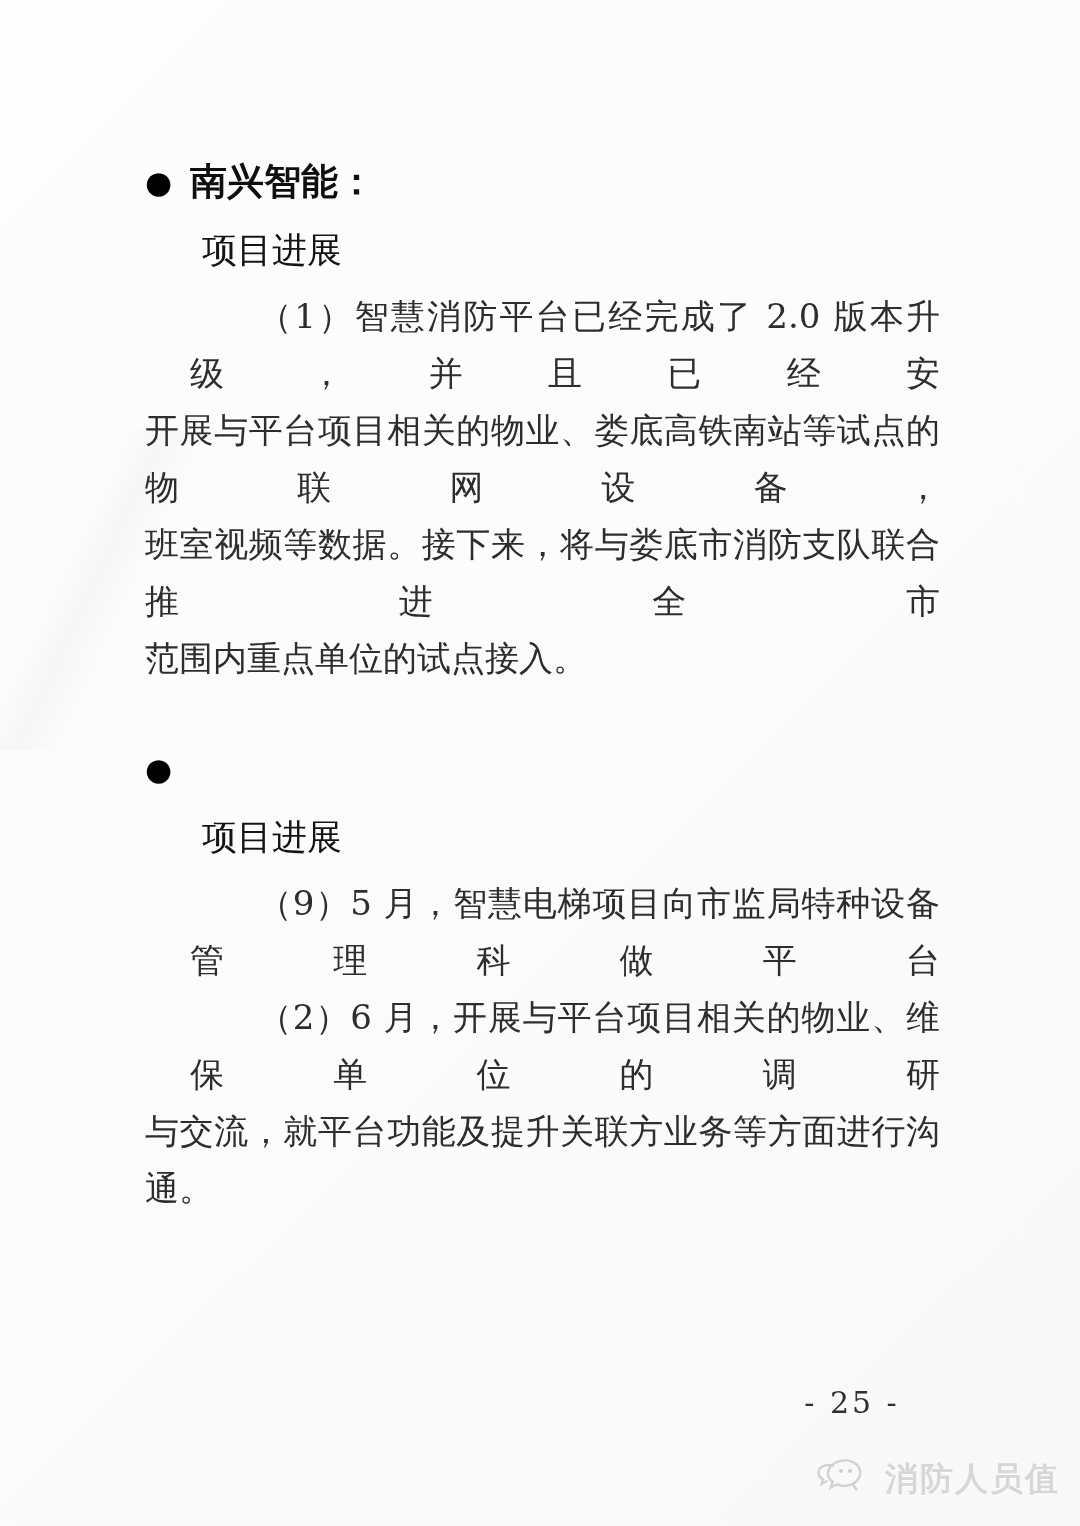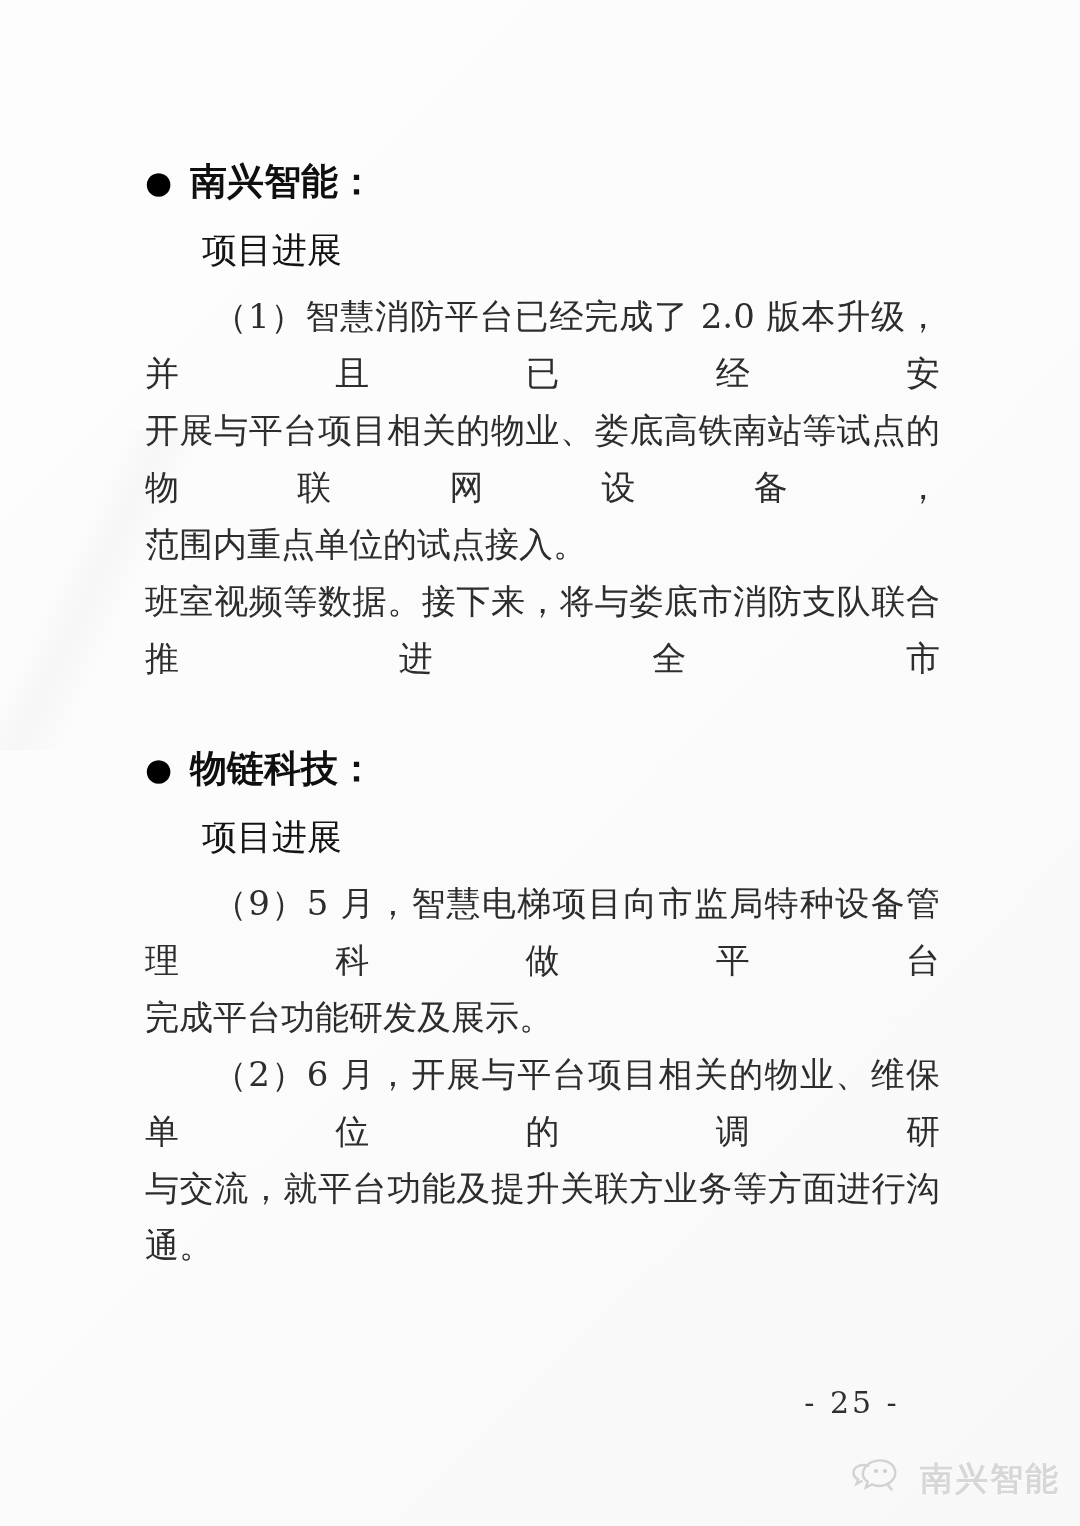--- a/index.html
+++ b/index.html
@@ -34,21 +34,21 @@
     font-size:35px; line-height:44px;
     margin:0 0 16px 57px;
   }
   .section.second { margin-top:60px; }
   .para { margin:0; }
   .line {
     font-size:34px; line-height:57px;
     text-align:justify; color:#2d2d2d;
   }
   .line.j { text-align-last:justify; }
-  .line.ind { text-indent:2em; }
+  .line.ind { text-indent:2em;margin-left:45px; }
 
   .page-number {
     position:absolute; top:1385px; left:792px; width:120px;
     text-align:center; font-size:30px; color:#2f2f2f; letter-spacing:3px;
   }
 
   .watermark {
     position:absolute; top:1452px; right:20px;
     display:flex; align-items:center; gap:8px;
   }
@@ -69,36 +69,34 @@
     <div class="section">
       <div class="sec-head">
         <span class="bullet">●</span>
         <span>南兴智能：</span>
       </div>
       <div class="sub">项目进展</div>
 
       <div class="para">
         <div class="line j ind">（1）智慧消防平台已经完成了 2.0 版本升级，并且已经安</div>
         <div class="line j">开展与平台项目相关的物业、娄底高铁南站等试点的物联网设备，</div>
+        <div class="line j">班室视频等数据。接下来，将与娄底市消防支队联合推进全市</div>
         <div class="line">范围内重点单位的试点接入。</div>
-        <div class="line j">班室视频等数据。接下来，将与娄底市消防支队联合推进全市</div>
       </div>
 
     </div>
 
     <div class="section second">
       <div class="sec-head">
         <span class="bullet">●</span>
-        <span>物链科技：</span>
       </div>
       <div class="sub">项目进展</div>
 
       <div class="para">
         <div class="line j ind">（9）5 月，智慧电梯项目向市监局特种设备管理科做平台</div>
-        <div class="line">完成平台功能研发及展示。</div>
       </div>
 
       <div class="para">
         <div class="line j ind">（2）6 月，开展与平台项目相关的物业、维保单位的调研</div>
         <div class="line">与交流，就平台功能及提升关联方业务等方面进行沟通。</div>
       </div>
 
     </div>
 
   </div>
@@ -111,15 +109,15 @@
 
         <path d="M18 14c-6.5-2.5-14 .5-14.5 6 -.3 3.4 1.8 6 4.6 7.4 l-1.6 4.6 5-2.8" stroke="#d2d2d2" stroke-width="2.4" stroke-linecap="round" fill="none"></path>
 
         <path d="M22 10c8.8-3.8 19.8-.6 22.6 7 2.3 6.3-1.5 12.8-8.6 15.6 -4.6 1.8-9.8 1.6-13.9-.3 l-6.3 3.2 1.9-5.7 C13.2 26.6 12 22.3 13.6 18.2 15 14.6 18.2 11.6 22 10 Z" stroke="#d2d2d2" stroke-width="2.4" fill="none"></path>
         <circle cx="26" cy="19" r="2.1" fill="#cfcfcf"></circle>
         <circle cx="35" cy="19" r="2.1" fill="#cfcfcf"></circle>
 
         <path d="M38 33l3.5 4.5" stroke="#d2d2d2" stroke-width="2.4" stroke-linecap="round"></path>
       </svg>
     </span>
-    <span class="watermark-label">南兴智能</span>
+    <span class="watermark-label">消防人员值</span>
   </div>
 </div>
 
 </body></html>

